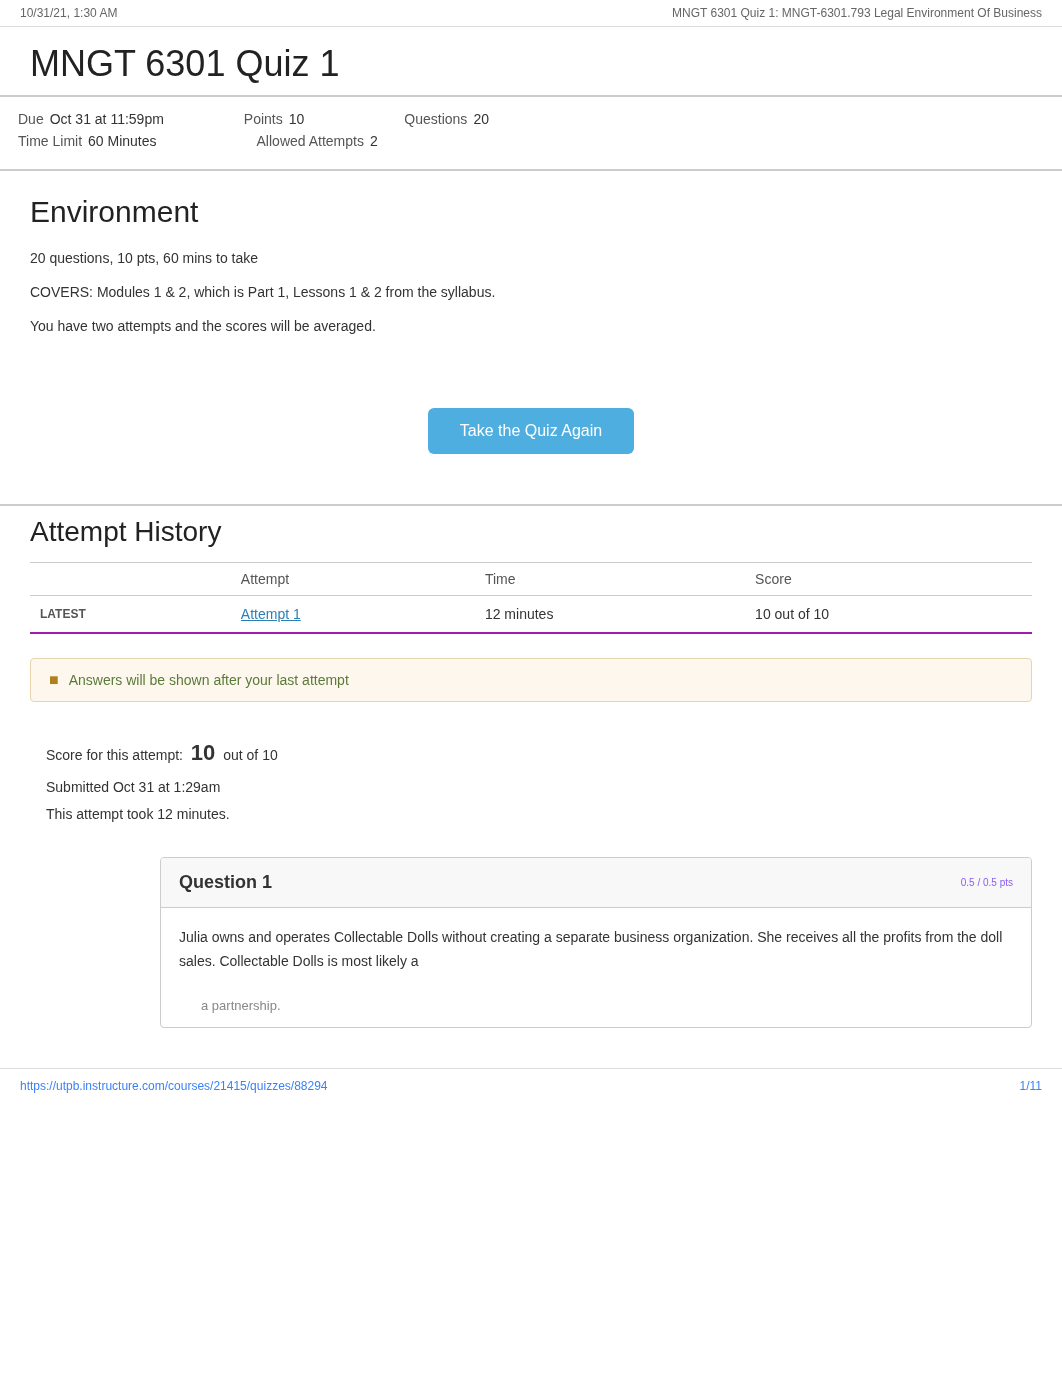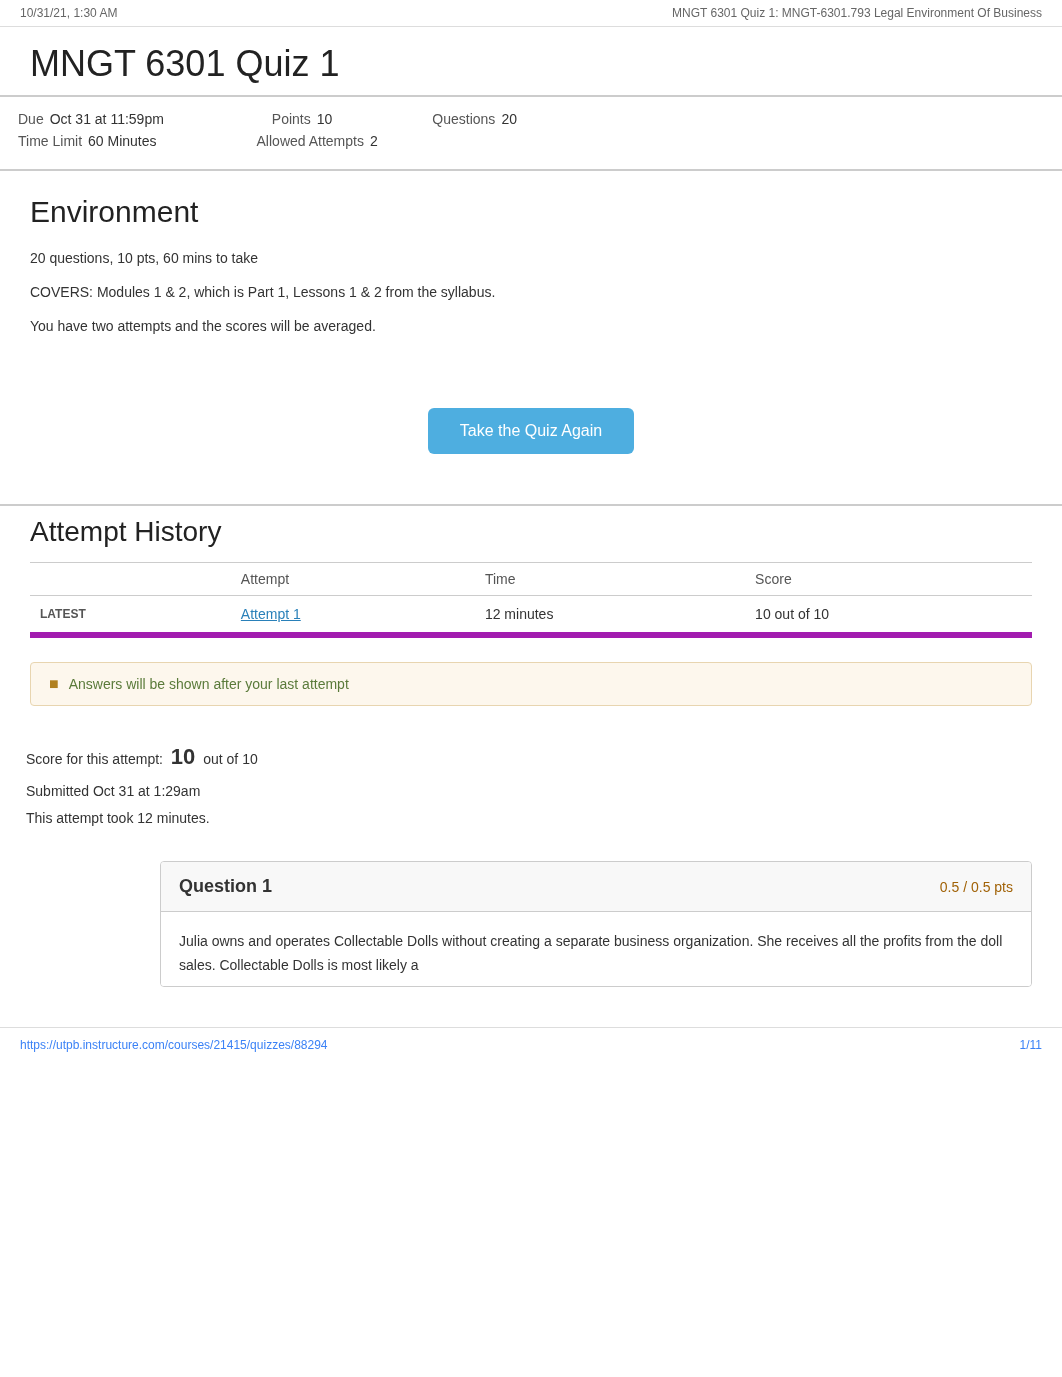--- a/index.html
+++ b/index.html
@@ -88,21 +88,21 @@
     .attempt-table th {
       text-align: left;
       font-weight: normal;
       color: #555;
       padding: 8px 10px;
       border-top: 1px solid #ccc;
       border-bottom: 1px solid #ccc;
     }
     .attempt-table td {
       padding: 10px 10px;
-      border-bottom: 6px solid #a21caf;
+      border-bottom: 2px solid #a21caf;
     }
     .attempt-table td:first-child {
       font-weight: bold;
       font-size: 12px;
       color: #555;
     }
     .attempt-link {
       color: #2980b9;
       text-decoration: underline;
       cursor: pointer;
@@ -117,21 +117,21 @@
       align-items: center;
       gap: 10px;
       font-size: 14px;
       color: #5a7a3a;
     }
     .info-icon {
       font-size: 16px;
       color: #b08020;
     }
     .attempt-score-section {
-      padding: 10px 30px 10px 26px;
+      padding: 10px 30px 10px 46px;
       font-size: 14px;
       line-height: 1.9;
     }
     .score-number {
       font-size: 22px;
       font-weight: bold;
       color: #333;
       margin: 0 4px;
     }
     .question-block {
@@ -147,22 +147,22 @@
       padding: 14px 18px;
       background: #f8f8f8;
       border-bottom: 1px solid #ccc;
     }
     .question-title {
       font-size: 18px;
       font-weight: bold;
       color: #333;
     }
     .question-pts {
-      font-size: 14px;
-      color: #a16207;
+      font-size: 10px;
+      color: #8b5cf6;
     }
     .question-body {
       padding: 18px 18px 8px 18px;
       font-size: 14px;
       line-height: 1.7;
       color: #333;
       background: #fff;
     }
     .answer-option {
       margin: 16px 18px 14px 40px;
@@ -200,21 +200,21 @@
 <div class="page-title-section">
   <h1 class="page-title">MNGT 6301 Quiz 1</h1>
 </div>
 
 <div class="quiz-meta">
   <div class="meta-row">
     <div class="meta-item">
       <span class="meta-label">Due</span>
       <span class="meta-value">Oct 31 at 11:59pm</span>
     </div>
-    <div class="meta-item" style="margin-left:68px;">
+    <div class="meta-item" style="margin-left:40px;">
       <span class="meta-label">Points</span>
       <span class="meta-value">10</span>
     </div>
     <div class="meta-item" style="margin-left:60px;">
       <span class="meta-label">Questions</span>
       <span class="meta-value">20</span>
     </div>
   </div>
   <div class="meta-row">
     <div class="meta-item">
@@ -279,18 +279,19 @@
   <div>Submitted Oct 31 at 1:29am</div>
   <div>This attempt took 12 minutes.</div>
 </div>
 
 <div class="question-block">
   <div class="question-header">
     <span class="question-title">Question 1</span>
     <span class="question-pts">0.5 / 0.5 pts</span>
   </div>
   <div class="question-body">Julia owns and operates Collectable Dolls without creating a separate business organization. She receives all the profits from the doll sales. Collectable Dolls is most likely a</div>
+  <div class="answer-option">a partnership.</div>
 </div>
 
 <div class="footer-bar">
   <span>https://utpb.instructure.com/courses/21415/quizzes/88294</span>
   <span>1/11</span>
 </div>
 
 </body></html>

